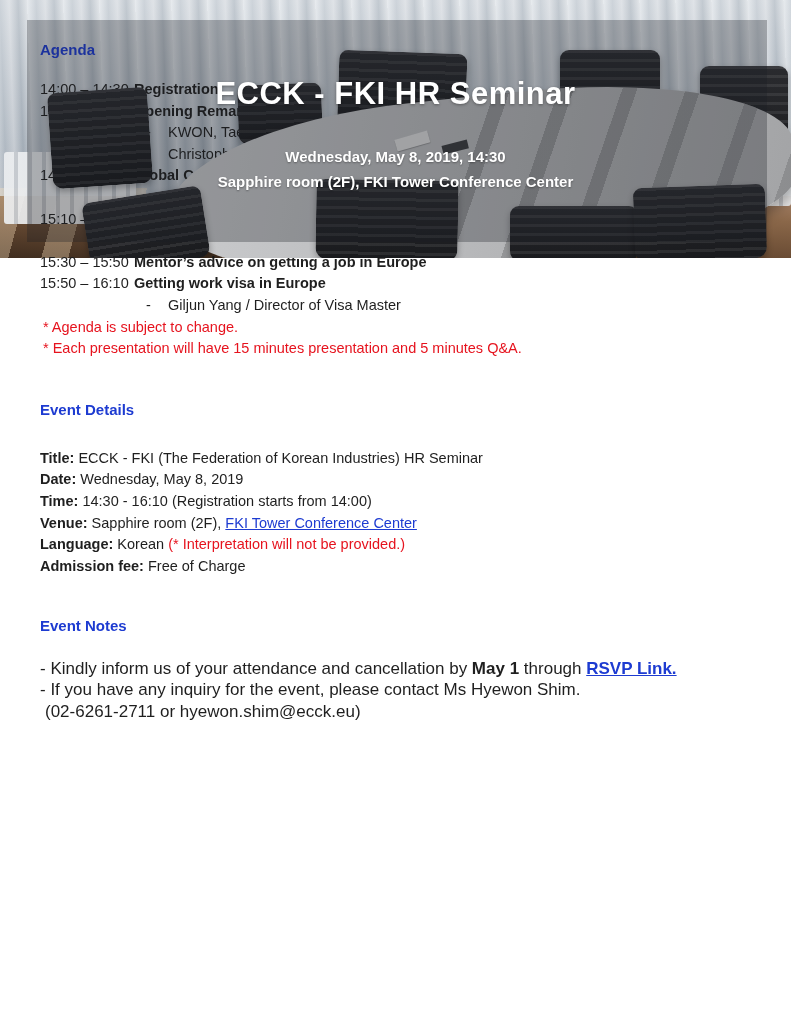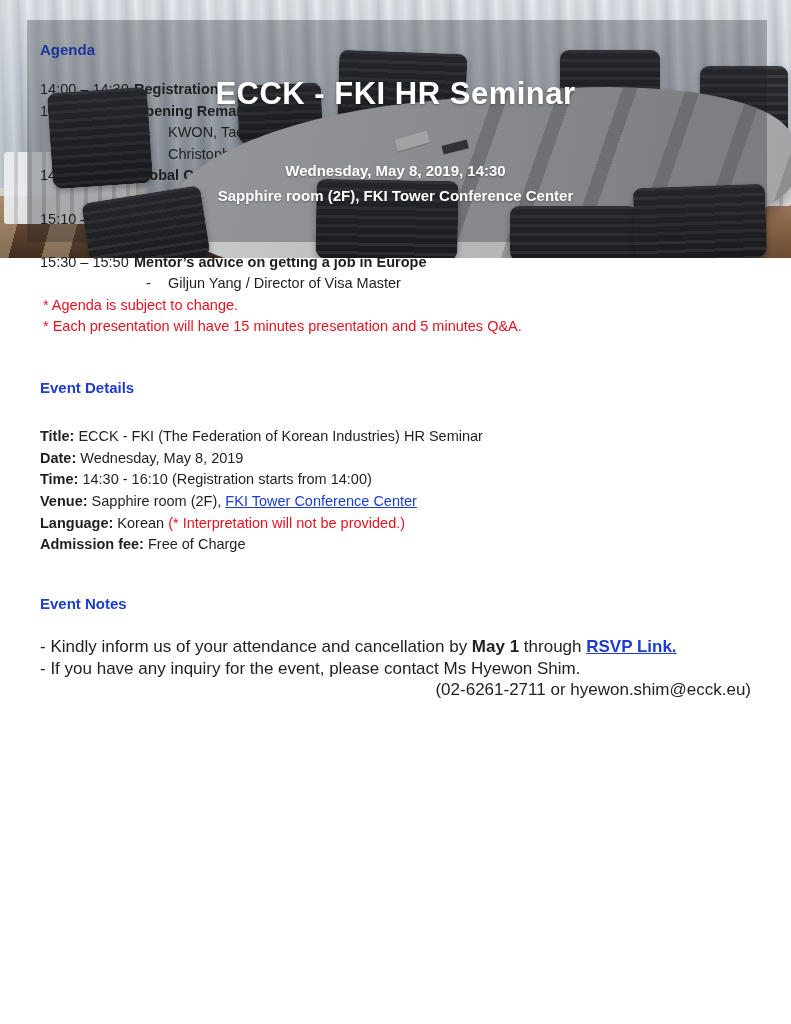--- a/index.html
+++ b/index.html
@@ -49,21 +49,21 @@
     box-shadow:0 8px 12px rgba(0,0,0,0.28);overflow:hidden;}
   .table-stripes{position:absolute;right:-20px;top:0;width:58%;height:100%;
     background:repeating-linear-gradient(115deg,rgba(0,0,0,0) 0 46px,rgba(122,123,125,0.55) 46px 60px);}
   .table-item.paper{position:absolute;left:232px;top:32px;width:34px;height:12px;background:#dcdcdc;transform:rotate(-10deg);box-shadow:0 1px 1px rgba(0,0,0,.25);}
   .table-item.phone{position:absolute;left:278px;top:44px;width:26px;height:9px;background:#3a3b3e;transform:rotate(-8deg);}
   .hero-shade{position:absolute;left:27px;top:20px;width:740px;height:222px;z-index:4;
     background:rgba(28,31,38,0.30);}
   .hero-text{position:absolute;inset:0;z-index:5;display:flex;flex-direction:column;align-items:center;
     padding-top:76px;color:var(--hero-text);text-align:center;}
   .hero-title{font-size:31px;font-weight:bold;letter-spacing:.5px;text-shadow:0 1px 3px rgba(0,0,0,0.35);}
-  .hero-sub1{margin-top:50px;font-size:15px;font-weight:bold;text-shadow:0 1px 2px rgba(0,0,0,0.35);}
+  .hero-sub1{margin-top:36px;font-size:15px;font-weight:bold;text-shadow:0 1px 2px rgba(0,0,0,0.35);}
   .hero-sub2{margin-top:8px;font-size:15px;font-weight:bold;text-shadow:0 1px 2px rgba(0,0,0,0.35);}
 
   
   .content{position:relative;padding:0 40px;}
   .section-heading{font-size:15px;font-weight:bold;color:var(--accent);line-height:16px;}
   .h-agenda{margin-top:42px;}
   .agenda-list{margin-top:21px;font-size:14.5px;}
   .agenda-row{display:flex;line-height:21.6px;}
   .agenda-row .time{width:94px;flex:none;}
   .session-wrap{flex:1;font-weight:bold;}
@@ -71,21 +71,21 @@
   .agenda-row.speaker .dash{width:22px;flex:none;}
   .speaker-wrap{flex:1;}
   .red{color:var(--red);font-weight:400;}
   .footnotes{padding-left:3px;font-size:14.5px;line-height:21.5px;color:var(--red);}
   .h-details{margin-top:42px;}
   .details-list{margin-top:30px;font-size:14.5px;line-height:21.7px;}
   .detail-row b{font-weight:bold;}
   .link{color:var(--accent);text-decoration:underline;cursor:pointer;}
   .h-notes{margin-top:40px;}
   .notes-list{margin-top:24px;font-size:17px;line-height:21.5px;}
-  .note-indent{padding-left:5px;text-align:right;}
+  .note-indent{padding-left:5px;}
   .rsvp{font-weight:bold;}
 </style>
 </head>
 <body>
 
 <div class="page">
 
   <div class="hero">
     <div class="blinds"></div>
     <div class="wallshade"></div>
@@ -154,20 +154,24 @@
         <span class="session-wrap">What talent we are looking for? ; As a foreign company, as a European company, as EF</span>
       </div>
       <div class="agenda-row speaker">
         <span class="dash">-</span>
         <span class="speaker-wrap">Sangho Lee / Account Director of EF Corporate Solutions</span>
       </div>
       <div class="agenda-row">
         <span class="time">15:30 – 15:50</span>
         <span class="session-wrap">Mentor’s advice on getting a job in Europe</span>
       </div>
+      <div class="agenda-row">
+        <span class="time">15:50 – 16:10</span>
+        <span class="session-wrap">Getting work visa in Europe</span>
+      </div>
       <div class="agenda-row speaker">
         <span class="dash">-</span>
         <span class="speaker-wrap">Giljun Yang / Director of Visa Master</span>
       </div>
     </div>
 
     <div class="footnotes">
       <div>* Agenda is subject to change.</div>
       <div>* Each presentation will have 15 minutes presentation and 5 minutes Q&amp;A.</div>
     </div>

